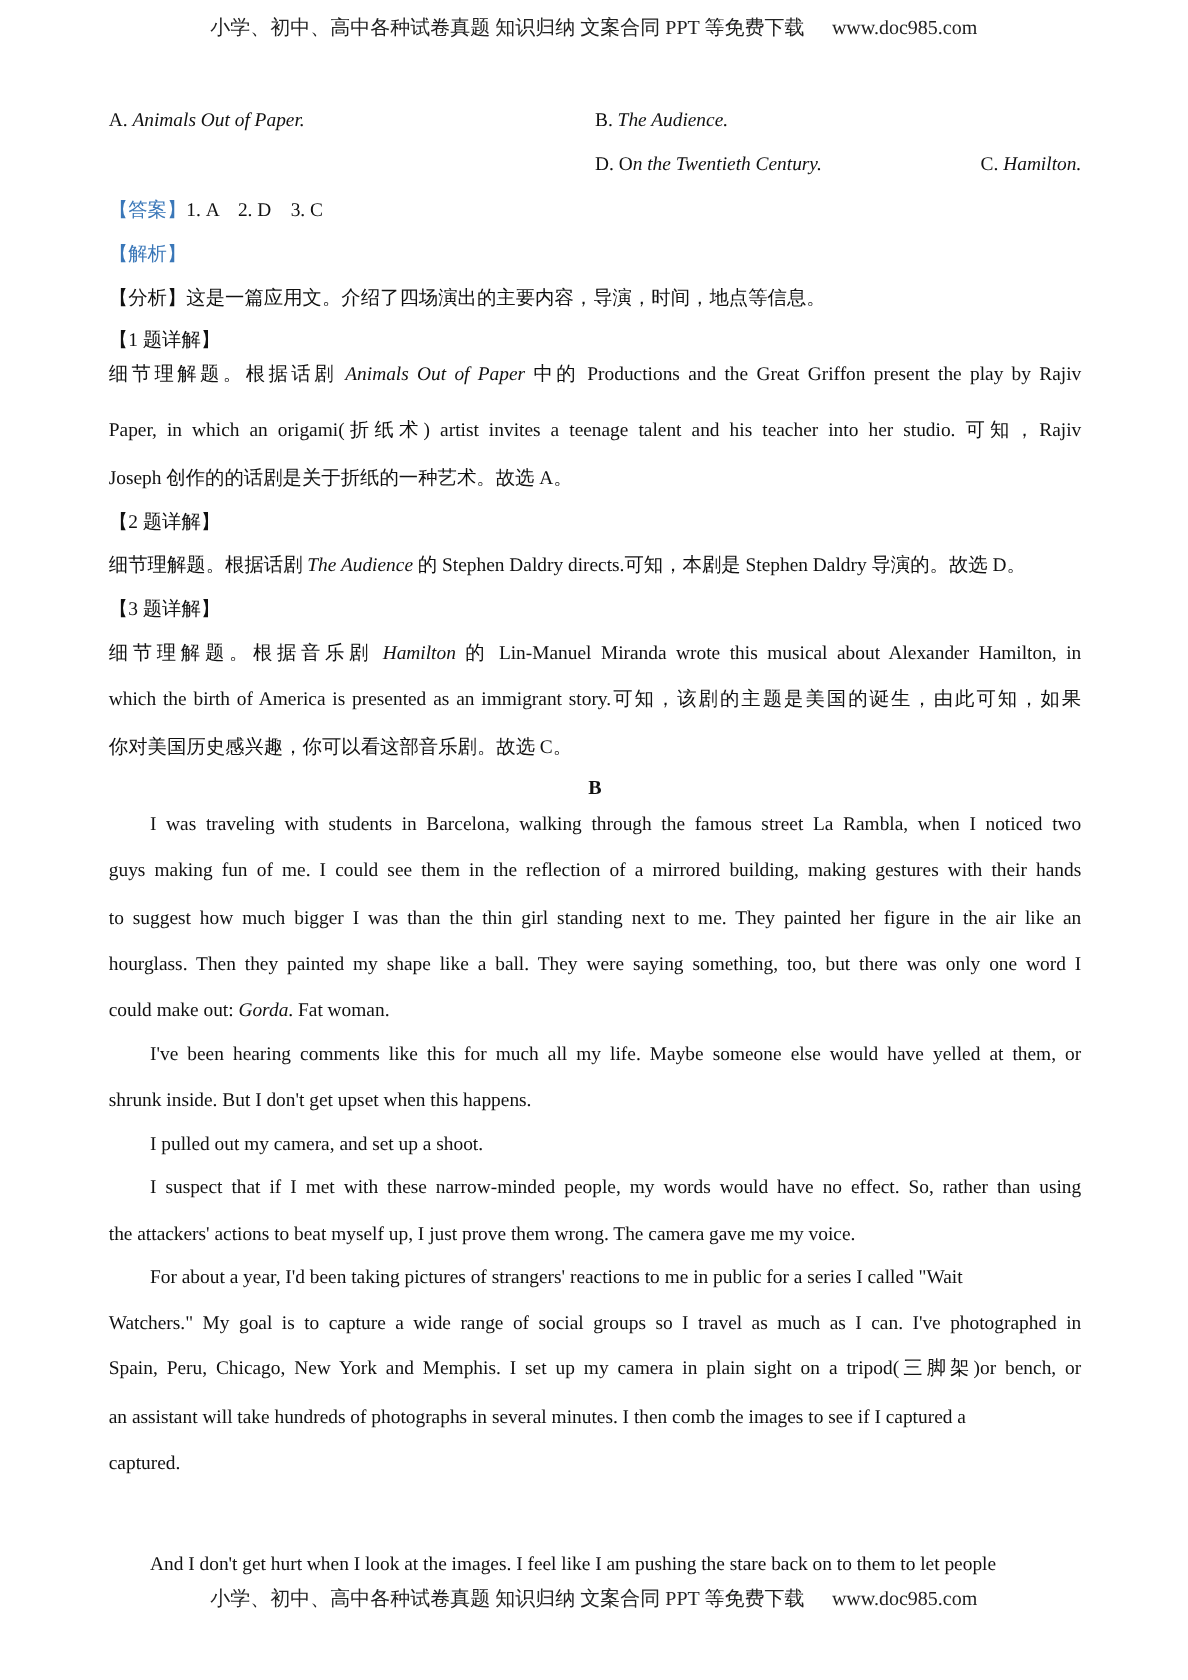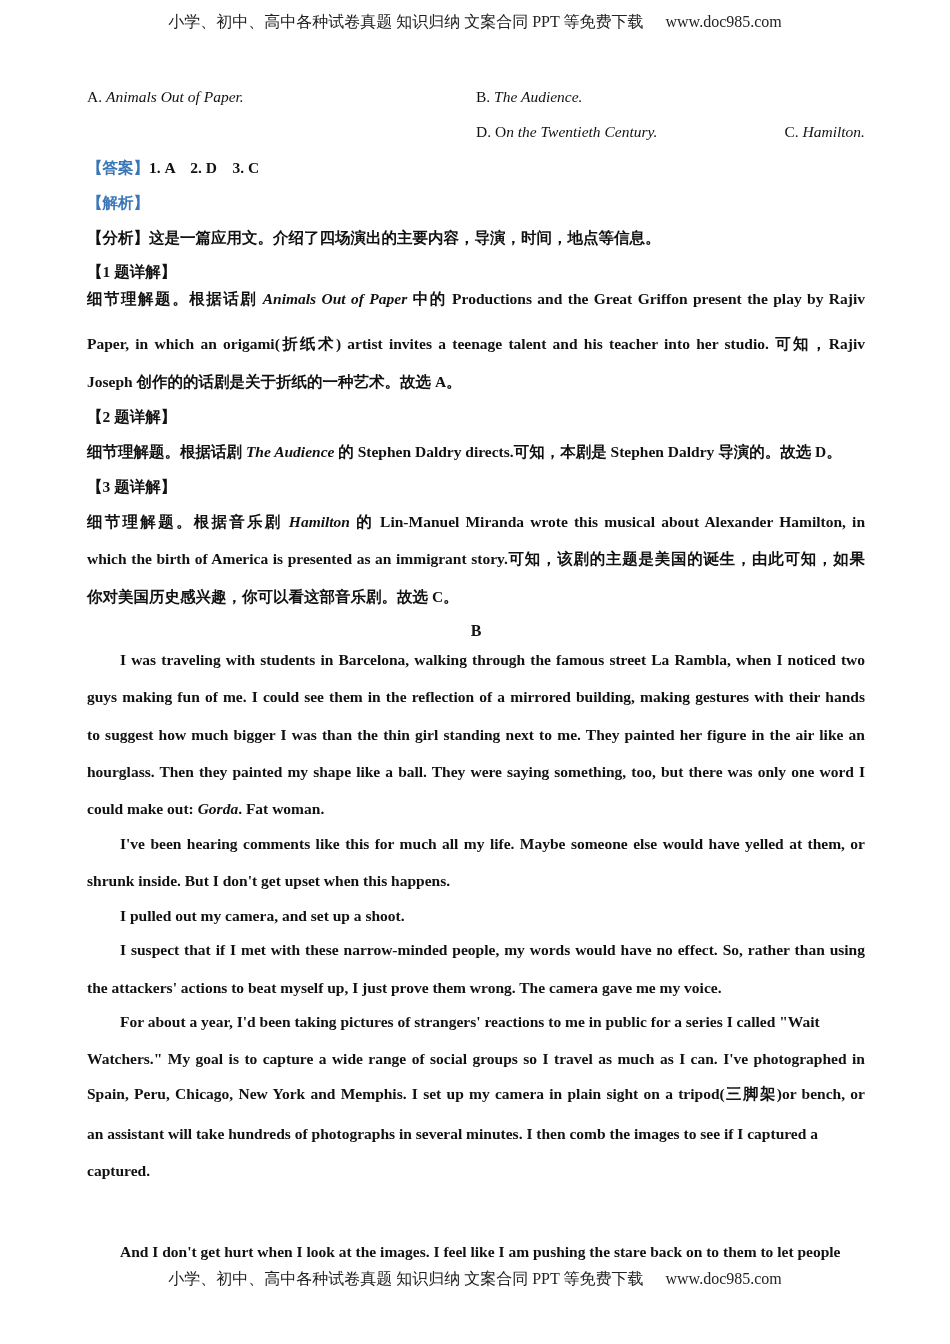--- a/index.html
+++ b/index.html
@@ -9,21 +9,21 @@
     color: #111111;
   }
   .header, .footer {
     position: absolute; left: 0; width: 950px; text-align: center;
     font-size: 16px; color: #222;
   }
   .header { top: 12px; }
   .footer { top: 1269px; }
   .header .url, .footer .url { margin-left: 22px; }
   .content { position: absolute; left: 87px; width: 778px; top: 88px; font-size: 15.5px; }
-  .line { position: absolute; left: 0; white-space: nowrap; font-weight: bold; }
+  .line { position: absolute; left: 0; white-space: nowrap; }
   .opt-row { position: absolute; left: 0; width: 778px; }
   .opt-row .col-b { position: absolute; left: 389px; }
   i { font-style: italic; }
   .blue { color: #3a77b8; }
   .justify { width: 778px; text-align: justify; text-align-last: justify; white-space: normal; }
   .indent { padding-left: 33px; box-sizing: border-box; }
   .center-b { width: 778px; text-align: center; font-weight: bold; font-size: 16px; }
 </style>
 </head>
 <body>

